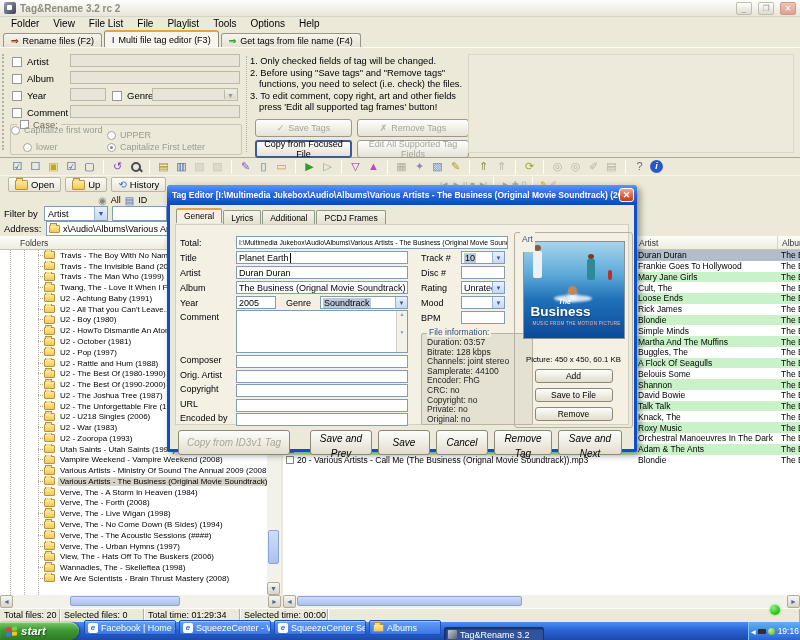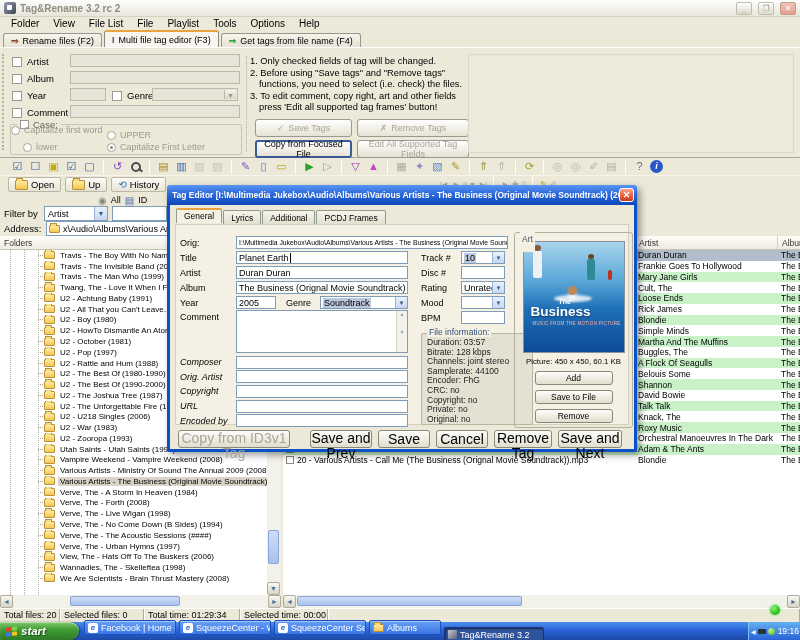--- a/index.html
+++ b/index.html
@@ -68,21 +68,21 @@
   .flabel { position:absolute; left:4px; top:2px; font-size:9.5px; }
   .combo { position:absolute; height:15px; background:#fff; border:1px solid #7f9db9; font-size:9px; display:flex; align-items:center; padding-left:3px; }
   .combo .arrow { position:absolute; right:0; top:0; bottom:0; width:13px; background:linear-gradient(#e9f1fc,#c6d8f2); border-left:1px solid #9ab4d4; color:#3a5a8a; font-size:7px; text-align:center; line-height:13px; }
   .tinput { position:absolute; height:15px; background:#fff; border:1px solid #7f9db9; }
   .address-row { position:absolute; left:0; top:221px; width:800px; height:15px; }
   .addr-field { position:absolute; left:46px; top:0; width:585px; height:15px; background:#fff; border:1px solid #7f9db9; display:flex; align-items:center; gap:3px; padding-left:2px; font-size:9px; white-space:nowrap; overflow:hidden; }
 
   
   .panel-head { position:absolute; top:236px; height:14px; background:linear-gradient(#fdfdfb,#eeebe0); border-bottom:1px solid #c8c4b4; font-size:8.5px; color:#333; display:flex; align-items:center; }
   .ph-cell { padding-left:4px; border-right:1px solid #d8d4c4; height:100%; display:flex; align-items:center; overflow:hidden; white-space:nowrap; }
-  #folders-head { left:0; width:281px; }
+  #folders-head { left:0; width:281px;padding-left:16px; }
   #files-head { left:283px; width:517px; }
   #folder-tree { position:absolute; left:0; top:250px; width:267px; height:345px; background:#fff; overflow:hidden; }
   .ftguide { position:absolute; top:250px; height:345px; border-left:1px dotted #b4b0a0; z-index:1; pointer-events:none; }
   .frow2 { height:10.78px; display:flex; align-items:center; padding-left:38px; font-size:8px; white-space:nowrap; overflow:hidden; }
   .frow2::before { content:""; width:5px; border-top:1px dotted #a8a494; margin-right:1px; flex:none; }
   .frow2 .ic-folder { margin-right:3px; }
   .frow2 .txt { padding:0 2px; }
   .frow2.sel .txt { background:#d7d3c6; }
   .vsb { position:absolute; left:267px; top:250px; width:14px; height:345px; background:#f2f1ea; }
   .sb-btn { position:absolute; width:13px; height:13px; background:linear-gradient(#f8f7f2,#d8d4c4); border:1px solid #b0ac9c; border-radius:2px; color:#4a6a9a; font-size:7px; text-align:center; line-height:12px; }
@@ -101,56 +101,56 @@
   
   .dialog { position:absolute; left:167px; top:185px; width:470px; height:267px; z-index:50; background:#ece9d8; border:3px solid #0a50c8; border-top:none; border-radius:4px 4px 2px 2px; box-shadow:3px 3px 7px rgba(0,0,0,.4); }
   .dlg-titlebar { position:absolute; left:-3px; top:0; width:470px; height:20px; background:linear-gradient(180deg,#5a96f4 0%,#2a68dc 45%,#0c48b8 100%); border-radius:4px 4px 0 0; display:flex; align-items:center; color:#fff; }
   .dlg-title { font-size:8.5px; font-weight:bold; padding:0 5px; white-space:nowrap; overflow:hidden; flex:1; }
   .dlg-close { width:15px; height:14px; margin-right:3px; background:linear-gradient(#f6a58c,#e25b3a 60%,#c23a18); border:1px solid #fff; border-radius:3px; color:#fff; font-size:9px; line-height:12px; text-align:center; font-weight:bold; flex:none; }
   .dlg-tabs { position:absolute; left:6px; top:25px; display:flex; z-index:2; }
   .dtab { height:14px; padding:0 7px; font-size:8.5px; line-height:14px; border:1px solid #919b8c; border-bottom:none; border-radius:2px 2px 0 0; background:linear-gradient(#f6f4ec,#e4e0d0); margin-right:1px; }
   .dtab.active { background:#f4f1e4; height:15px; margin-top:-2px; border-top:2px solid #e8a33d; line-height:12px; }
   .dlg-page { position:absolute; left:5px; right:5px; top:39px; bottom:24px; background:#f4f1e4; border:1px solid #d4d0c0; }
   .drow { display:flex; align-items:center; height:15px; }
-  .drow2 { display:flex; align-items:center; height:14.6px;font-style:italic; }
+  .drow2 { display:flex; align-items:flex-start; height:14.6px; }
   .dlabel { width:56px; font-size:9px; flex:none; }
   .dinput { height:13px; border:1px solid #7f9db9; background:#fff; font-size:9px; padding:0 2px; display:flex; align-items:center; overflow:hidden; white-space:nowrap; }
   .w172 { width:172px; } .w272 { width:272px; font-size:6.8px; } .w40 { width:40px; }
   #dlg-left { position:absolute; left:10px; top:50px; width:334px; }
   .genre-label { width:34px; margin-left:10px; font-size:9px; flex:none; }
   .dcombo { position:relative; height:13px; border:1px solid #7f9db9; background:#fff; font-size:9px; display:flex; align-items:center; padding-left:2px; }
   .dcombo .arrow { position:absolute; right:0; top:0; bottom:0; width:12px; background:linear-gradient(#e9f1fc,#c6d8f2); border-left:1px solid #9ab4d4; color:#3a5a8a; font-size:6px; text-align:center; line-height:12px; }
   .hl { background:#bcc8dc; padding:0 1px; }
   .caret { display:inline-block; width:1px; height:10px; background:#000; margin-left:1px; }
   .comment-row { display:flex; height:45px; align-items:flex-start; }
   .comment-box { width:172px; height:43px; background:#fff; border:1px solid #7f9db9; position:relative; }
   .cb-sb { position:absolute; right:0; top:0; bottom:0; width:11px; background:#f2f1ea; border-left:1px solid #d4d0c4; font-size:5px; color:#8a98b4; text-align:center; }
   #dlg-right { position:absolute; left:251px; top:65px; width:112px; }
   .drlabel { width:40px; font-size:9px; flex:none; }
   .dr-combo { width:44px; } .dr-field { width:44px; }
   #fileinfo-box { position:absolute; left:251px; top:148px; width:112px; height:92px; background:#e4e1d2; border:1px solid #b8b4a4; border-radius:2px; padding:4px 3px 0 5px; }
   #fileinfo-legend { position:absolute; left:257px; top:142px; font-size:8.5px; color:#31517a; background:#f4f1e4; padding:0 2px; z-index:2; }
   .fi-line { font-size:8.5px; line-height:9.6px; color:#222; white-space:nowrap; }
   #art-group { position:absolute; left:344px; top:47px; width:119px; height:196px; border:1px solid #b4b0a0; border-radius:3px; }
   #art-legend { position:absolute; left:350px; top:41px; font-size:8.5px; color:#44536e; background:#f4f1e4; padding:8px 2px; z-index:2; }
-  .cover { margin:8px auto 4px; width:102px; height:112px; position:relative; overflow:hidden; background:linear-gradient(180deg,#a8d4ec 0%,#5aa8d8 35%,#2070b8 60%,#0c4a98 100%); border:1px solid #88909a; }
+  .cover { margin:8px auto 16px; width:102px; height:98px; position:relative; overflow:hidden; background:linear-gradient(180deg,#a8d4ec 0%,#5aa8d8 35%,#2070b8 60%,#0c4a98 100%); border:1px solid #88909a; }
   .fg { position:absolute; border-radius:2px; }
   .fg1 { left:9px; top:9px; width:9px; height:27px; background:#eef0f2; }
   .fg1::before { content:""; position:absolute; left:1px; top:-6px; width:7px; height:6px; border-radius:50%; background:#8a5a38; }
   .fg2 { left:63px; top:17px; width:8px; height:21px; background:#2e8a94; }
   .fg2::before { content:""; position:absolute; left:1px; top:-5px; width:6px; height:5px; border-radius:50%; background:#6a4226; }
   .fg3 { left:84px; top:28px; width:4px; height:10px; background:#c03020; }
   .pool-head { position:absolute; left:44px; top:44px; width:9px; height:9px; border-radius:50%; background:#c08858; box-shadow:0 6px 4px rgba(255,255,255,.75); }
   .splash { position:absolute; left:30px; top:53px; width:38px; height:7px; border-radius:50%; background:rgba(255,255,255,.8); filter:blur(1px); }
   .cv-the { position:absolute; left:35px; top:56px; font-size:7px; font-weight:bold; color:#fff; font-style:italic; }
   .cv-biz { position:absolute; left:7px; top:62px; font-size:13.5px; font-weight:bold; color:#fff; text-shadow:0 1px 2px rgba(0,0,0,.45); }
   .cv-sub { position:absolute; left:9px; top:79px; font-size:4.5px; color:#ffb0a0; letter-spacing:.3px; }
   .pic-label { margin-top:4px; text-align:center; font-size:7.8px; }
   .abtn { display:block; width:78px; height:14px; margin:5px auto 0; border:1px solid #8a8878; border-radius:3px; background:linear-gradient(#fdfdfb,#e2ddcc); font-size:8.5px; text-align:center; line-height:12px; }
-  .dbb { position:absolute; top:245px; height:18px; border:1px solid #8a8878; border-radius:3px; background:linear-gradient(#fdfdfb,#e2ddcc); font-size:14px; text-align:center; line-height:15px; }
+  .dbb { position:absolute; top:245px; height:25px; border:1px solid #8a8878; border-radius:3px; background:linear-gradient(#fdfdfb,#e2ddcc); font-size:10px; text-align:center; line-height:15px;font-style:italic; }
   .dbb.disabled { color:#a8a49a; }
 
   
   .statusbar { position:absolute; left:0; top:608px; width:800px; height:14px; background:#ece9d8; border-top:1px solid #fff; display:flex; }
   .sseg { border-right:1px solid #b2ae9e; box-shadow:1px 0 0 #fff; padding-left:4px; font-size:9px; line-height:13px; white-space:nowrap; }
   .taskbar { position:absolute; left:0; top:622px; width:800px; height:18px; background:linear-gradient(180deg,#4a90ef 0%,#2a63d8 45%,#1d49a8 100%); display:flex; align-items:center; }
   .start-btn { width:79px; height:18px; background:linear-gradient(180deg,#7cc96a,#3f9a34 45%,#2e7a26); border-radius:0 9px 9px 0; display:flex; align-items:center; padding-left:6px; gap:4px; color:#fff; font-weight:bold; font-style:italic; font-size:11.5px; text-shadow:1px 1px 1px rgba(0,0,0,.45); box-shadow:inset 0 1px 1px rgba(255,255,255,.5), 1px 0 2px rgba(0,0,0,.4); flex:none; }
   .flag { display:grid; grid-template-columns:5px 5px; grid-auto-rows:4px; gap:1px; transform:skewY(-6deg); }
   .flag span { border-radius:1px; }
   #tasks { display:flex; gap:3px; margin-left:5px; flex:1; }
@@ -697,21 +697,21 @@
     <div class="dlg-tabs" id="dlg-tabs">
         <div class="dtab active">General</div>
         <div class="dtab">Lyrics</div>
         <div class="dtab">Additional</div>
         <div class="dtab">PCDJ Frames</div>
       </div>
     <div class="dlg-page"></div>
 
     <div id="dlg-left">
       <div class="drow">
-        <span class="dlabel">Orig:</span>
+        <span class="dlabel">Total:</span>
         <span class="dinput w272">I:\Multimedia Jukebox\Audio\Albums\Various Artists - The Business (Original Movie Soundtrac</span>
       </div>
       <div class="drow">
         <span class="dlabel">Title</span>
         <span class="dinput w172">
             <span>Planet Earth</span>
             <span class="caret"></span>
           </span>
       </div>
       <div class="drow">

